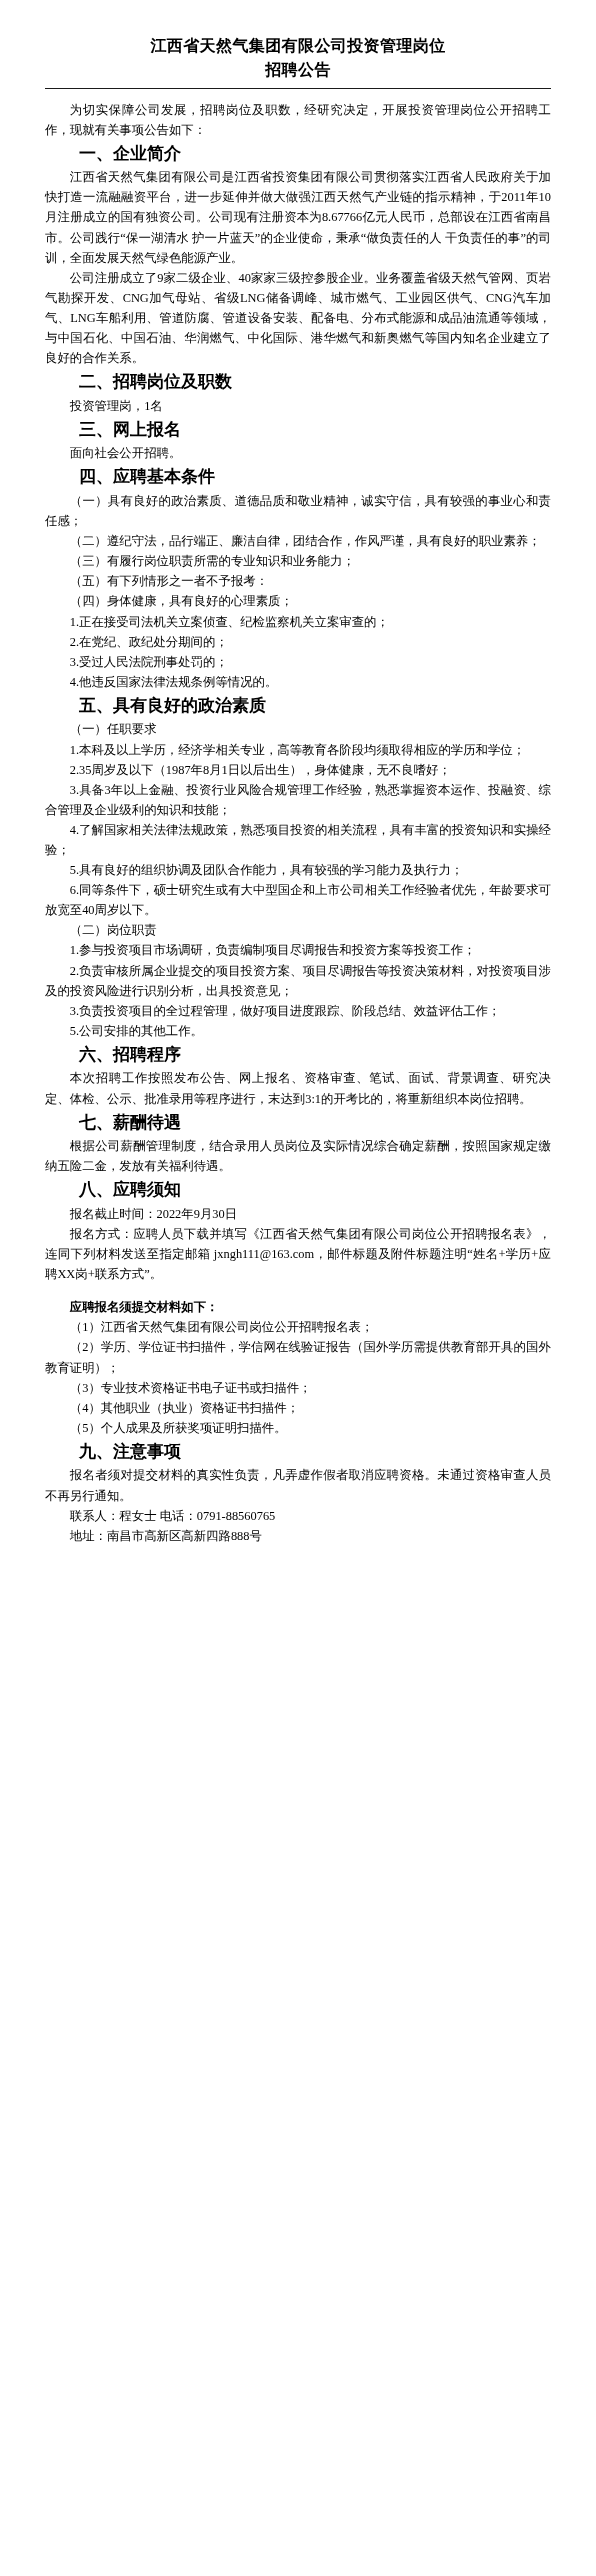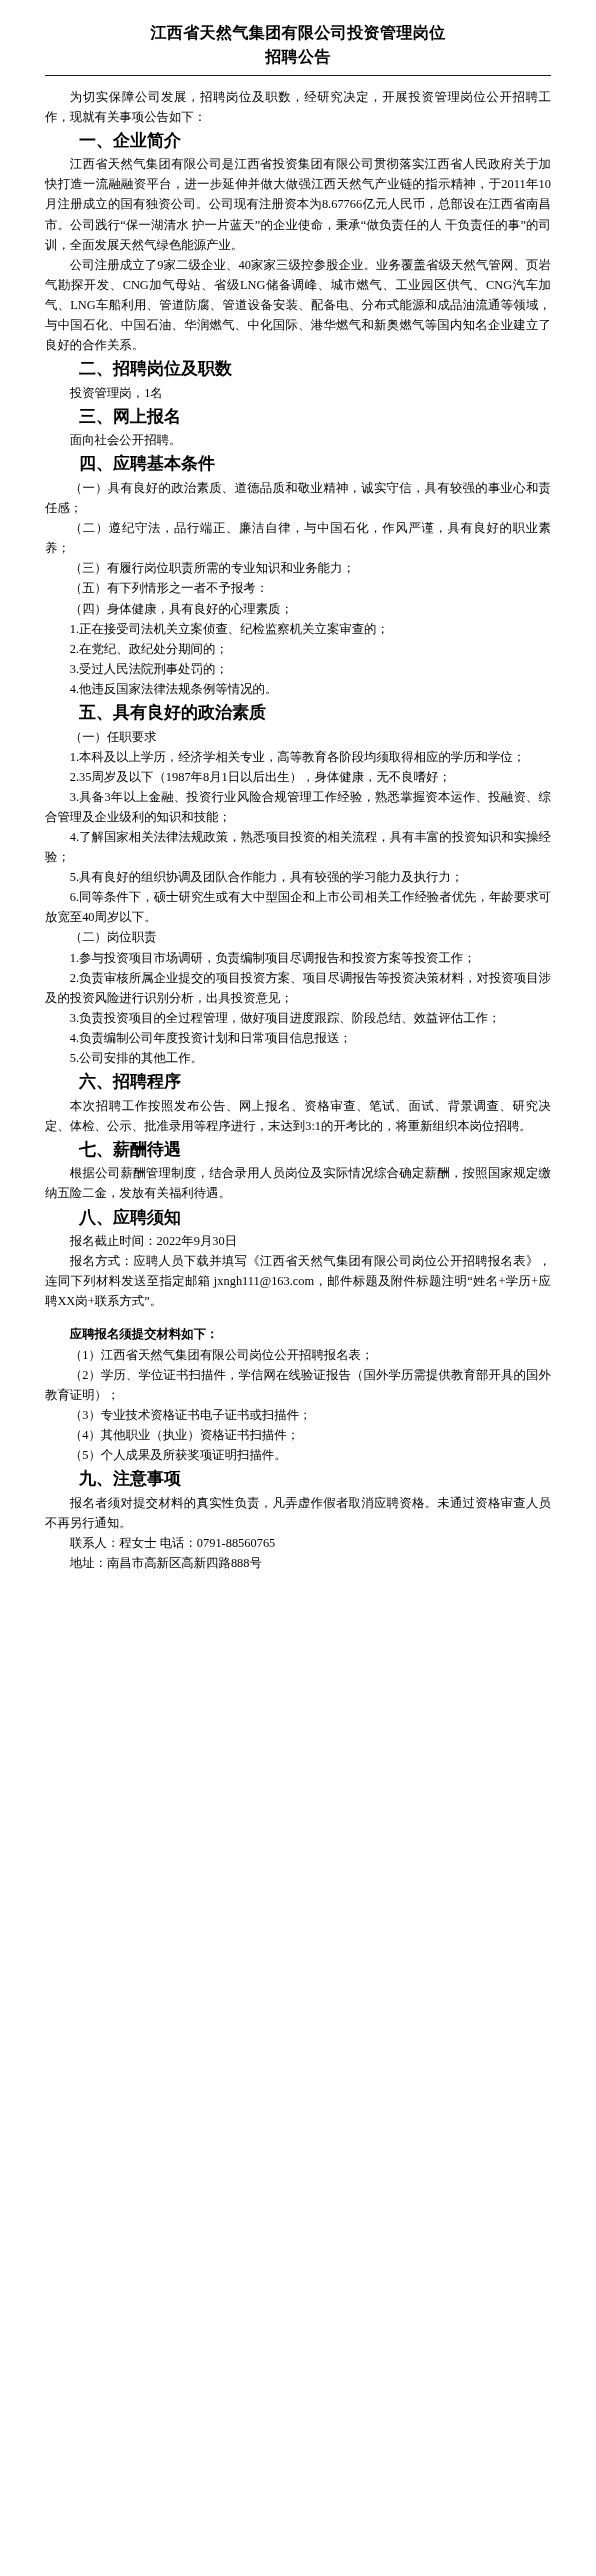--- a/index.html
+++ b/index.html
@@ -9,21 +9,21 @@
   }
   body {
     width: 596px;
     font-family: "Liberation Serif", "DejaVu Serif", serif;
     color: #000000;
   }
   .page {
     width: 596px;
     min-height: 2576px;
     box-sizing: border-box;
-    padding: 21px 45px 30px 45px;
+    padding: 34px 45px 30px 45px;
     background: #ffffff;
   }
   .doc-title {
     text-align: center;
     font-size: 16px;
     font-weight: bold;
     line-height: 1.5;
     letter-spacing: 0.4px;
     margin: 0 0 4.5px 0;
     padding: 0 22.6px;
@@ -77,42 +77,41 @@
   <p class="indent">公司注册成立了9家二级企业、40家家三级控参股企业。业务覆盖省级天然气管网、页岩气勘探开发、CNG加气母站、省级LNG储备调峰、城市燃气、工业园区供气、CNG汽车加气、LNG车船利用、管道防腐、管道设备安装、配备电、分布式能源和成品油流通等领域，与中国石化、中国石油、华润燃气、中化国际、港华燃气和新奥燃气等国内知名企业建立了良好的合作关系。</p>
 
   <p class="section-head">二、招聘岗位及职数</p>
   <p class="indent">投资管理岗，1名</p>
 
   <p class="section-head">三、网上报名</p>
   <p class="indent">面向社会公开招聘。</p>
 
   <p class="section-head">四、应聘基本条件</p>
   <p class="indent">（一）具有良好的政治素质、道德品质和敬业精神，诚实守信，具有较强的事业心和责任感；</p>
-  <p class="indent">（二）遵纪守法，品行端正、廉洁自律，与中国石化，作风严谨，具有良好的职业素养；</p>
+  <p class="indent">（二）遵纪守法，品行端正、廉洁自律，团结合作，作风严谨，具有良好的职业素养；</p>
   <p class="indent">（三）有履行岗位职责所需的专业知识和业务能力；</p>
   <p class="indent">（五）有下列情形之一者不予报考：</p>
   <p class="indent">（四）身体健康，具有良好的心理素质；</p>
   <p class="indent">1.正在接受司法机关立案侦查、纪检监察机关立案审查的；</p>
   <p class="indent">2.在党纪、政纪处分期间的；</p>
   <p class="indent">3.受过人民法院刑事处罚的；</p>
   <p class="indent">4.他违反国家法律法规条例等情况的。</p>
 
   <p class="section-head">五、具有良好的政治素质</p>
   <p class="sub-head">（一）任职要求</p>
   <p class="indent">1.本科及以上学历，经济学相关专业，高等教育各阶段均须取得相应的学历和学位；</p>
   <p class="indent">2.35周岁及以下（1987年8月1日以后出生），身体健康，无不良嗜好；</p>
   <p class="indent">3.具备3年以上金融、投资行业风险合规管理工作经验，熟悉掌握资本运作、投融资、综合管理及企业级利的知识和技能；</p>
   <p class="indent">4.了解国家相关法律法规政策，熟悉项目投资的相关流程，具有丰富的投资知识和实操经验；</p>
   <p class="indent">5.具有良好的组织协调及团队合作能力，具有较强的学习能力及执行力；</p>
   <p class="indent">6.同等条件下，硕士研究生或有大中型国企和上市公司相关工作经验者优先，年龄要求可放宽至40周岁以下。</p>
   <p class="sub-head">（二）岗位职责</p>
   <p class="indent">1.参与投资项目市场调研，负责编制项目尽调报告和投资方案等投资工作；</p>
   <p class="indent">2.负责审核所属企业提交的项目投资方案、项目尽调报告等投资决策材料，对投资项目涉及的投资风险进行识别分析，出具投资意见；</p>
   <p class="indent">3.负责投资项目的全过程管理，做好项目进度跟踪、阶段总结、效益评估工作；</p>
-  <p class="indent">4.负责编制公司年度投资计划和日常项目信息报送；</p>
   <p class="indent">5.公司安排的其他工作。</p>
 
   <p class="section-head">六、招聘程序</p>
   <p class="indent">本次招聘工作按照发布公告、网上报名、资格审查、笔试、面试、背景调查、研究决定、体检、公示、批准录用等程序进行，末达到3:1的开考比的，将重新组织本岗位招聘。</p>
 
   <p class="section-head">七、薪酬待遇</p>
   <p class="indent">根据公司薪酬管理制度，结合录用人员岗位及实际情况综合确定薪酬，按照国家规定缴纳五险二金，发放有关福利待遇。</p>
 
   <p class="section-head">八、应聘须知</p>
   <p class="indent">报名截止时间：2022年9月30日</p>

